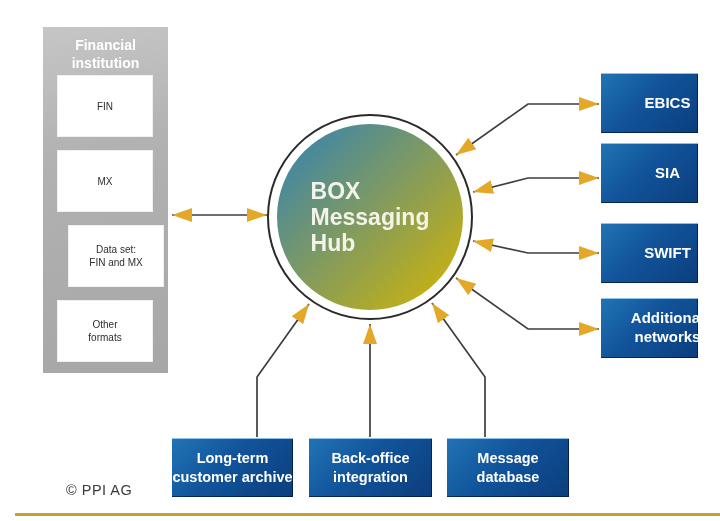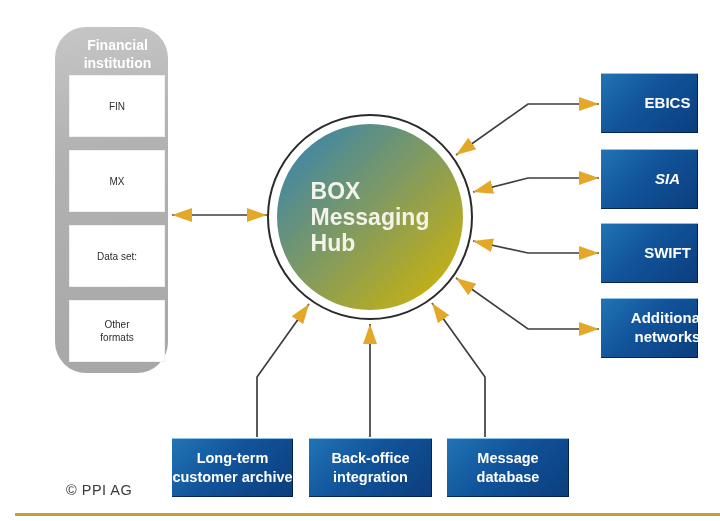--- a/index.html
+++ b/index.html
@@ -2,23 +2,22 @@
 <html><head>
 <meta charset="utf-8">
 <style>
   html,body{margin:0;padding:0;background:#ffffff;}
   .canvas{
     position:relative;width:720px;height:521px;background:#ffffff;
     font-family:"Liberation Sans",sans-serif;overflow:hidden;
   }
   
   .fi-panel{
-    position:absolute;left:55px;top:27px;width:113px;height:346px;
+    position:absolute;left:43px;top:27px;width:125px;height:346px;
     background:linear-gradient(170deg,#c6c6c6 0%,#b2b2b2 35%,#a7a7a7 100%);
-    border-radius:31px;
   }
   .fi-title{
     position:absolute;top:9px;left:0;width:125px;box-sizing:border-box;padding:0 18px;
     text-align:center;color:#ffffff;font-weight:bold;font-size:14px;line-height:1.3;
   }
   .fi-item{
     position:absolute;left:14px;width:96px;height:62px;background:#ffffff;
     border:1px solid rgba(0,0,0,0.06);box-sizing:border-box;
     color:#2e2e2e;font-size:10px;line-height:1.3;
     display:flex;flex-direction:column;align-items:center;justify-content:center;text-align:center;
@@ -59,43 +58,44 @@
 <div class="canvas">
 
   <div class="fi-panel">
     <div class="fi-title">Financial institution</div>
     <div class="fi-item" style="top:48px;">
       <span class="ln">FIN</span>
     </div>
     <div class="fi-item" style="top:123px;">
       <span class="ln">MX</span>
     </div>
-    <div class="fi-item" style="top:198px;">
+    <div class="fi-item" style="top:198px;margin-left:11px;">
       <span class="ln">Data set:</span>
+      <span class="ln">FIN and MX</span>
     </div>
     <div class="fi-item" style="top:273px;">
       <span class="ln">Other</span>
       <span class="ln">formats</span>
     </div>
   </div>
 
   <div class="hub-outer">
     <div class="hub-inner">
       <div class="hub-text">
         <span class="ln">BOX</span>
         <span class="ln">Messaging</span>
         <span class="ln">Hub</span>
       </div>
     </div>
   </div>
 
   <div class="node net-box" style="top:73px;">
     <span class="ln">EBICS</span>
   </div>
-  <div class="node net-box" style="top:149px;font-style:italic;">
+  <div class="node net-box" style="top:143px;">
     <span class="ln">SIA</span>
   </div>
   <div class="node net-box" style="top:223px;">
     <span class="ln">SWIFT</span>
   </div>
   <div class="node net-box" style="top:298px;">
     <span class="ln">Additional</span>
     <span class="ln">networks</span>
   </div>
 

